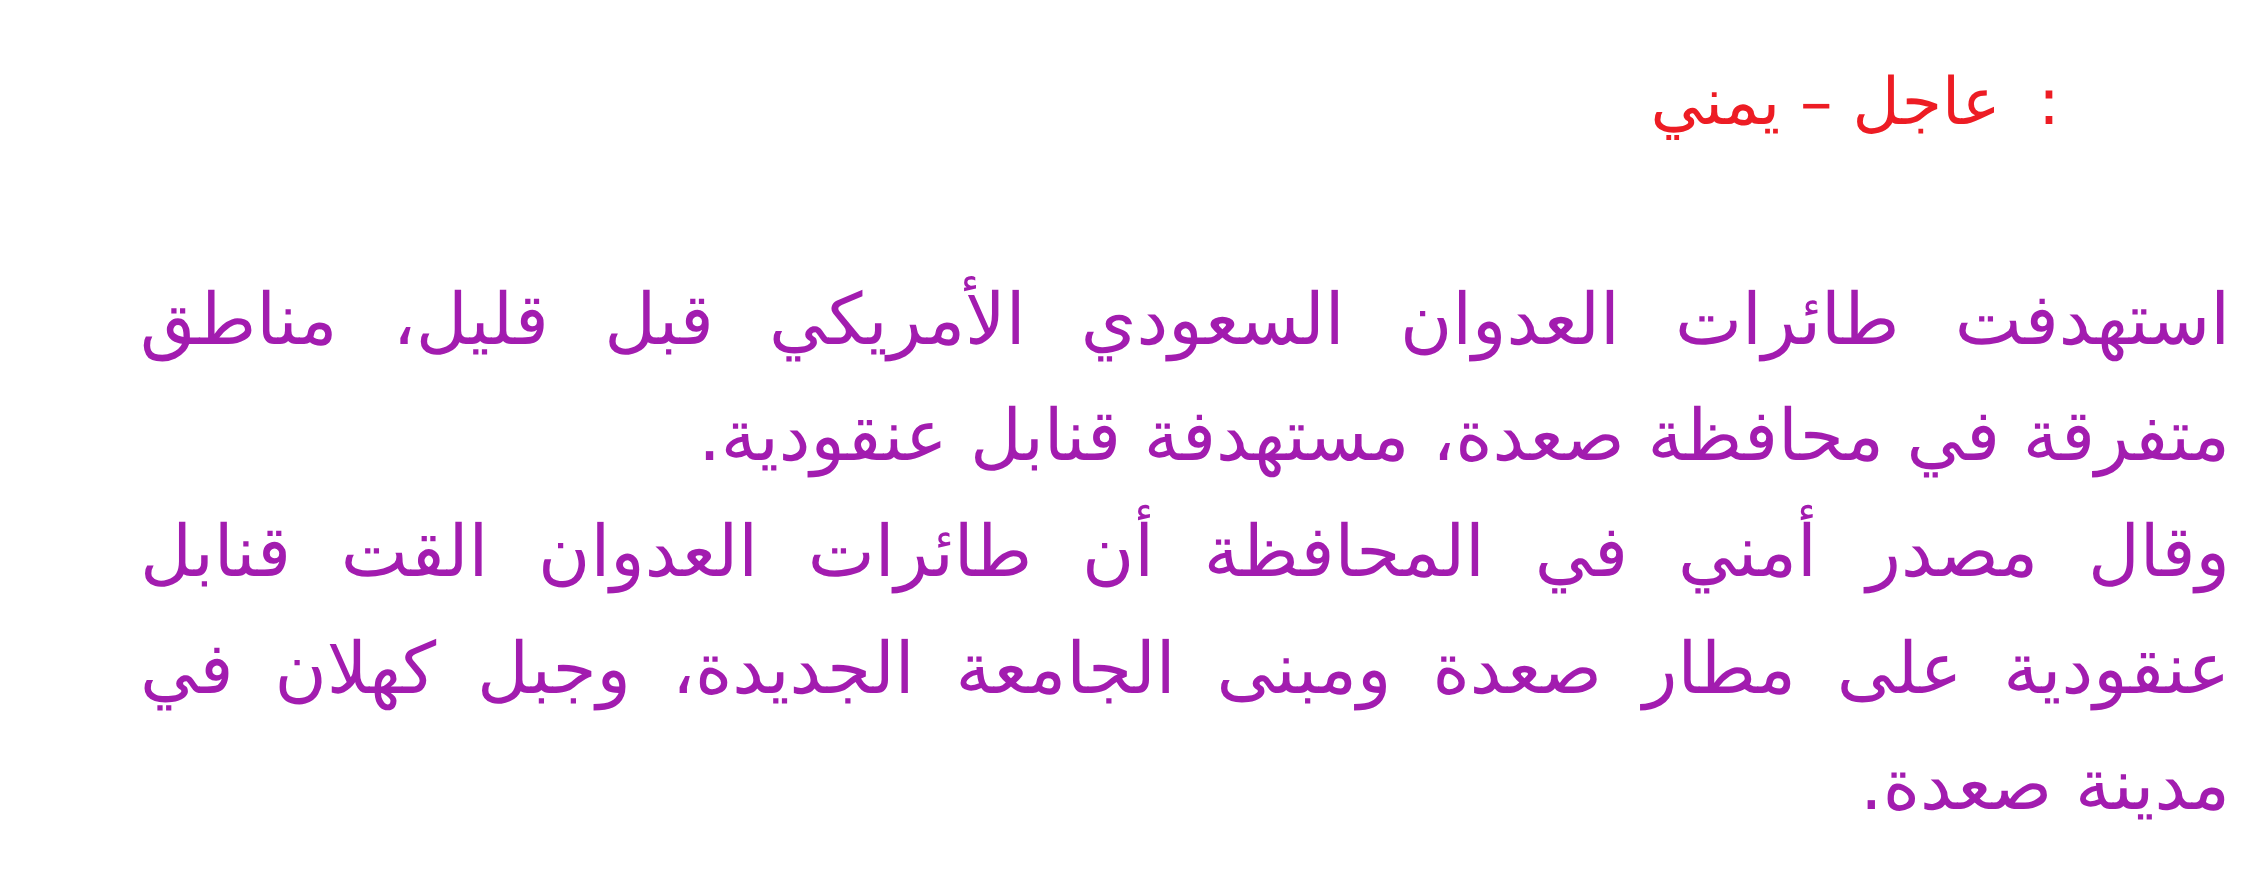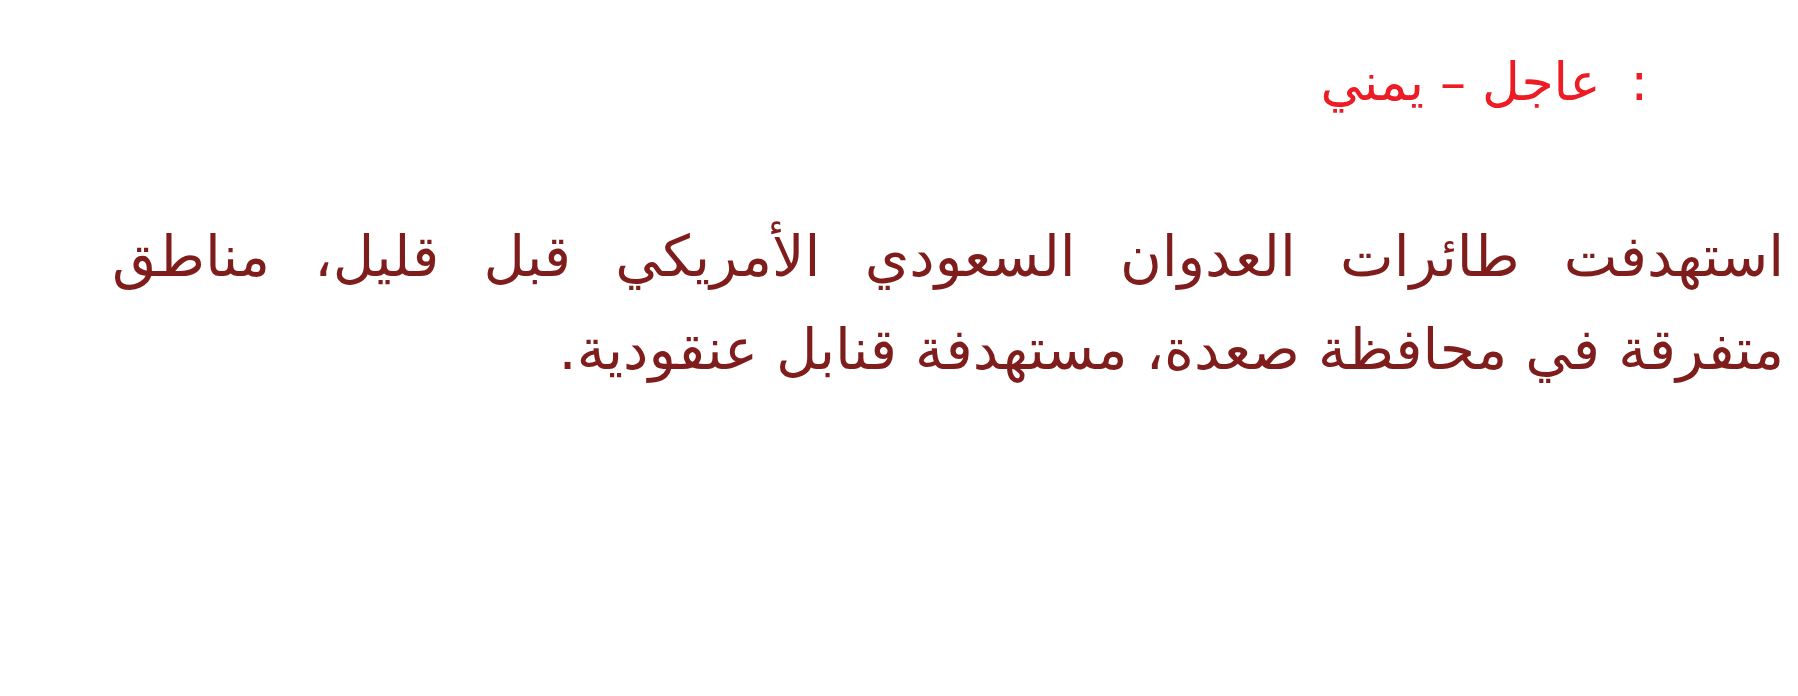--- a/index.html
+++ b/index.html
@@ -42,15 +42,16 @@
 </head>
 <body style="background: rgb(255, 255, 255);">
 
 <div class="heading" style="color: rgb(237, 28, 36); text-align: center;">
   <span class="word">يمني</span>
   <span class="word">–</span>
   <span class="word">عاجل</span>
   <span class="word colon">:</span>
 </div>
 
-<div class="article" style="color: #7f1d1d;">
+<div class="article" style="color: #a21caf;">
   <p>استهدفت طائرات العدوان السعودي الأمريكي قبل قليل، مناطق متفرقة في محافظة صعدة، مستهدفة قنابل عنقودية.</p>
+  <p>وقال مصدر أمني في المحافظة أن طائرات العدوان القت قنابل عنقودية على مطار صعدة ومبنى الجامعة الجديدة، وجبل كهلان في مدينة صعدة.</p>
 </div>
 
 </body></html>

